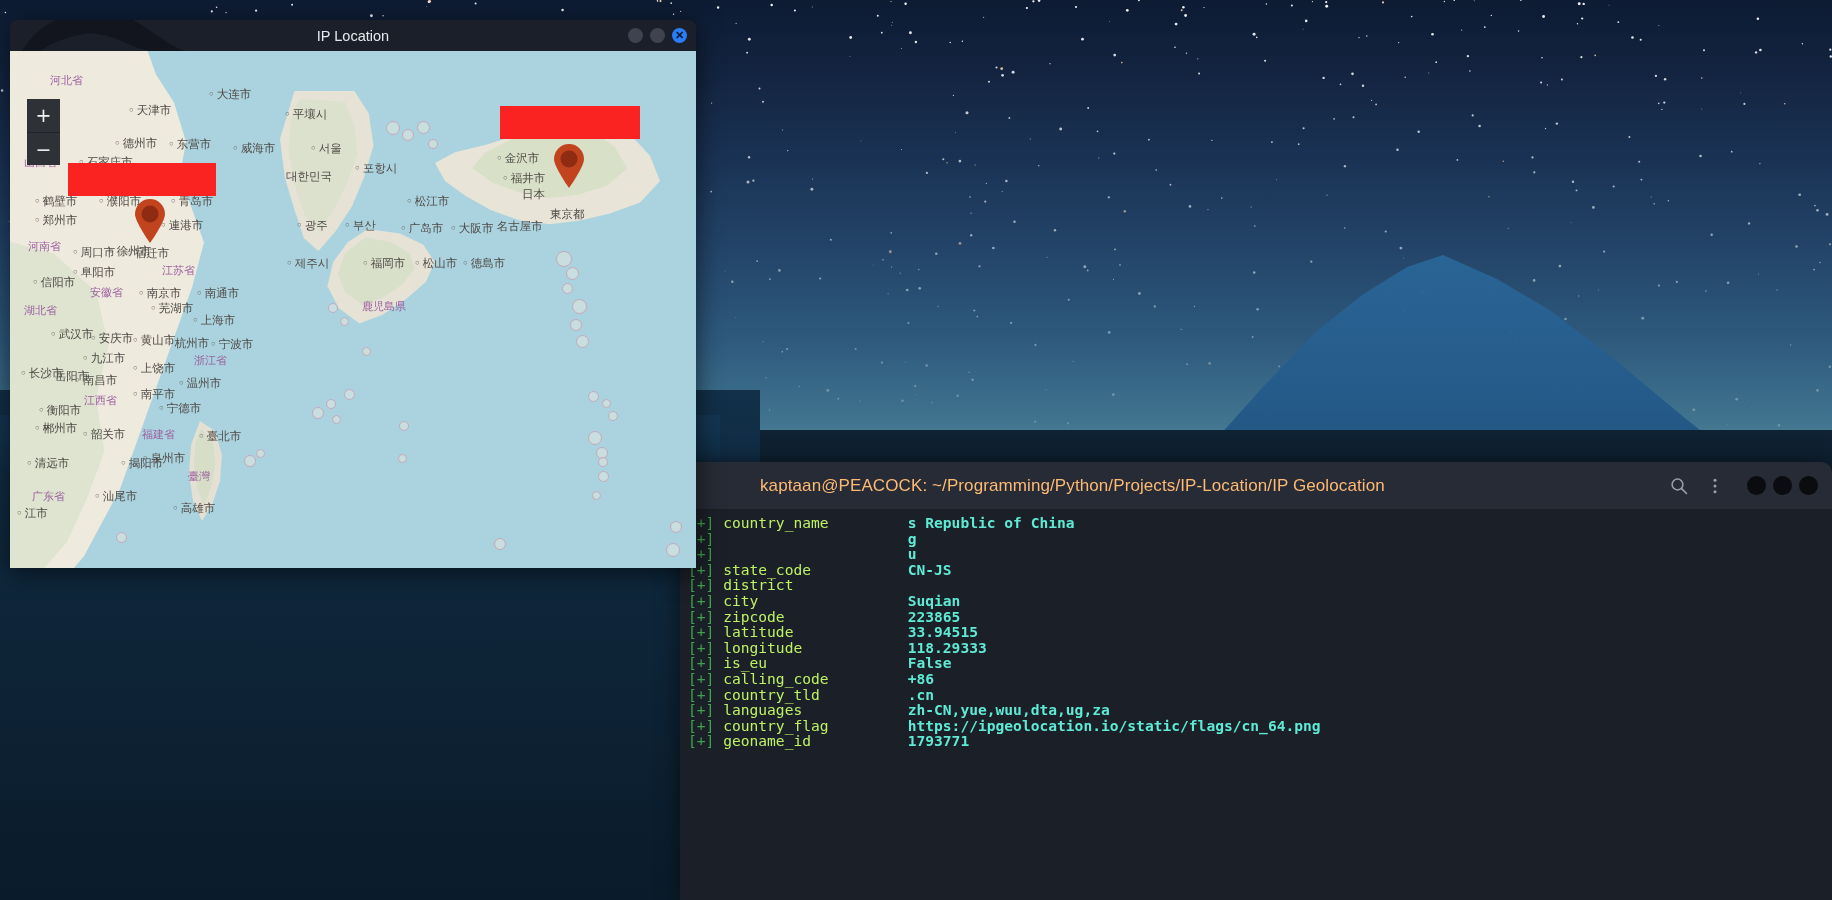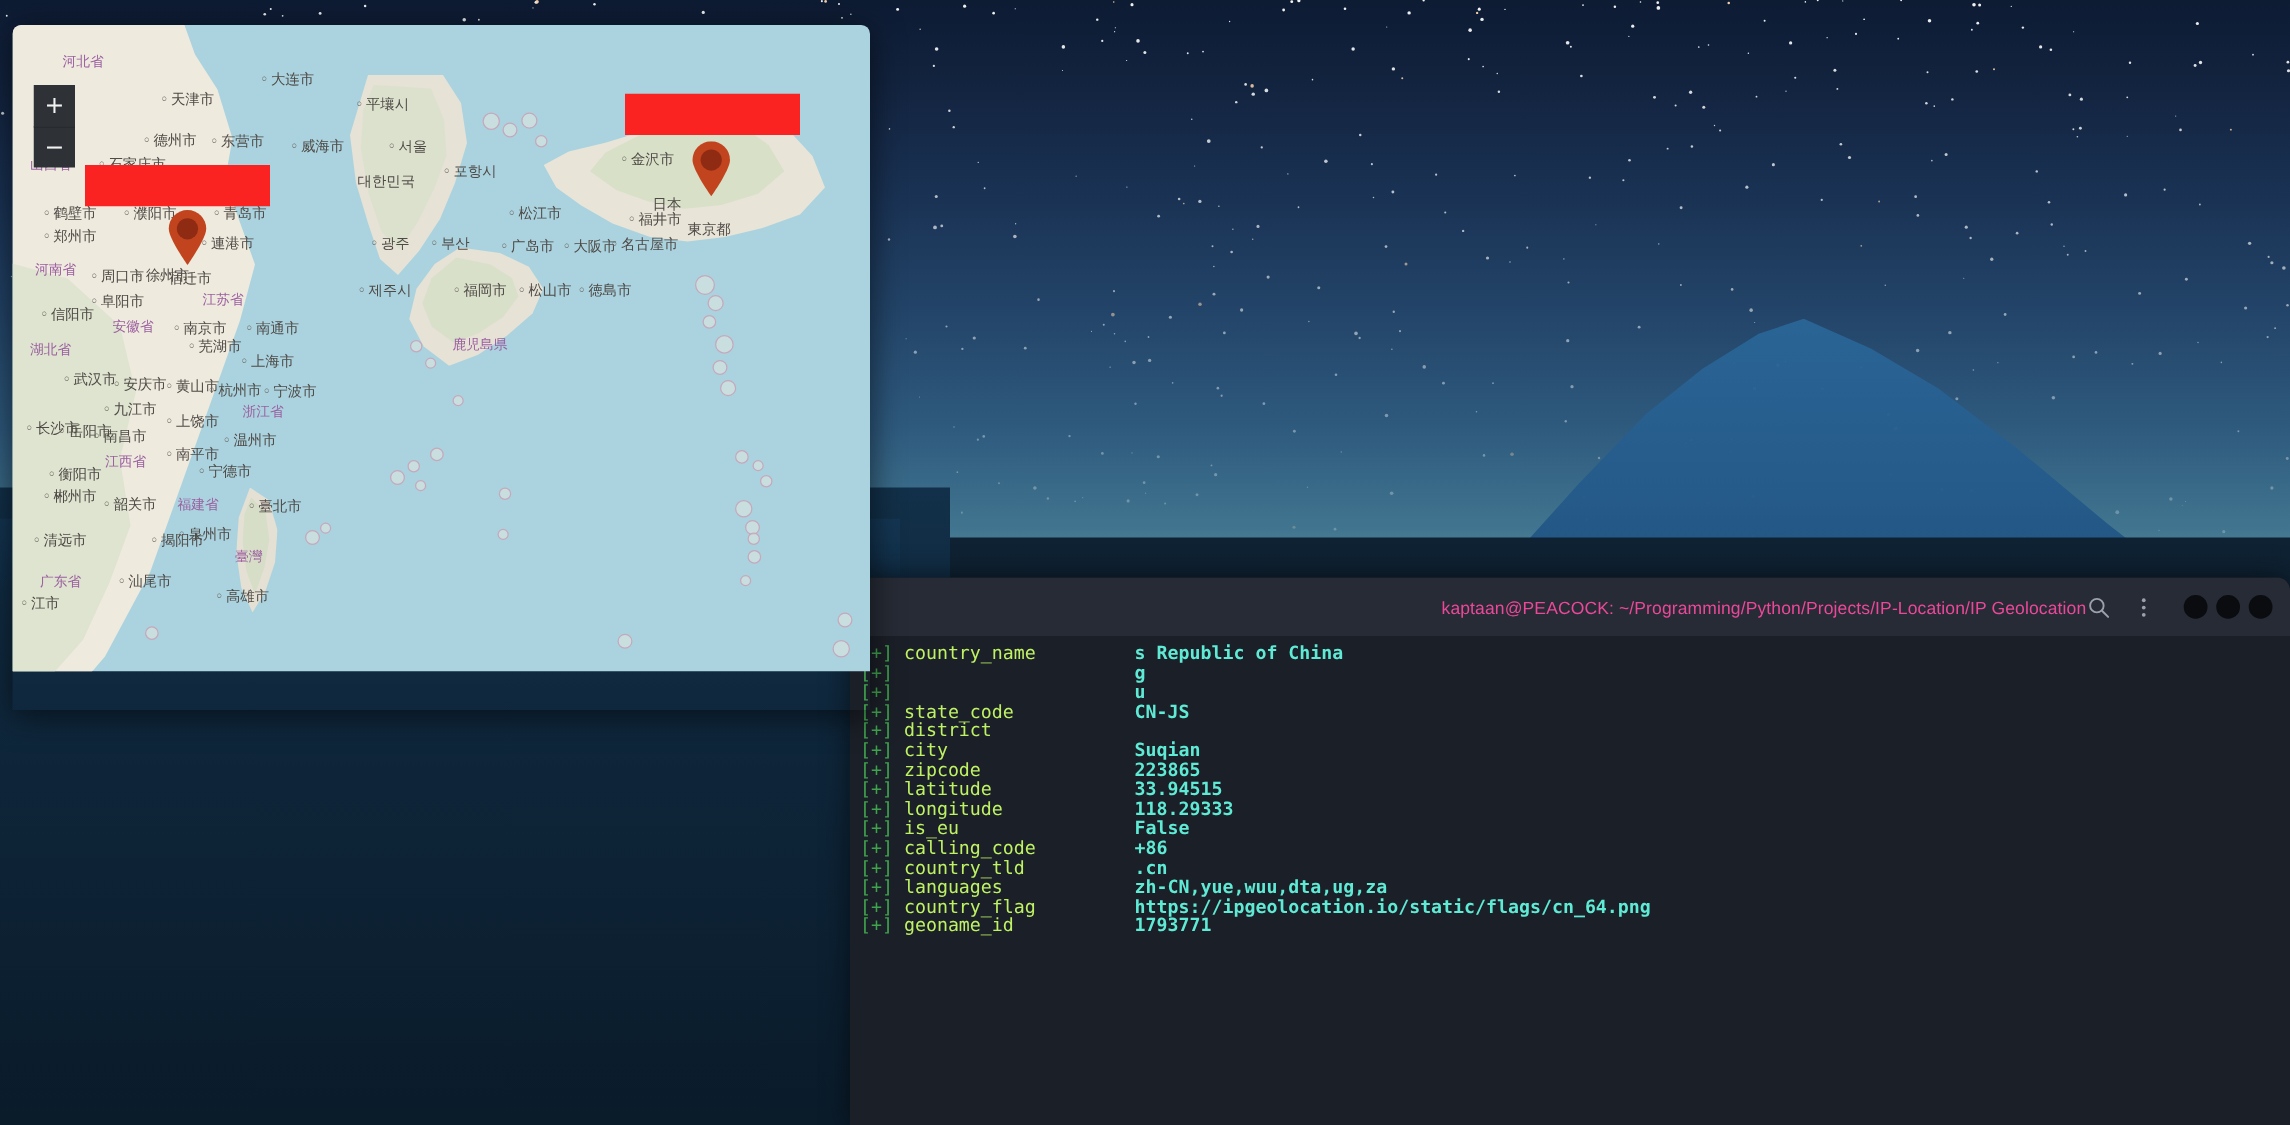--- a/index.html
+++ b/index.html
@@ -97,23 +97,23 @@
   #term-titlebar {
     position: relative;
     height: 47px;
     background: #262b35;
     display: flex;
     align-items: center;
     border-radius: 10px 10px 0 0;
   }
   #term-title {
     flex: 1;
-    text-align: right;
-    color: #ec4899;
-    font-size: 14px;
+    text-align: left;
+    color: #fdba74;
+    font-size: 17px;
     letter-spacing: .1px;
     white-space: nowrap;
     padding-left: 80px;
   }
   #term-actions {
     display: flex;
     align-items: center;
     gap: 16px;
     padding-right: 14px;
   }
@@ -974,20 +974,35 @@
       <div class="trow"><span class="tplus">[+] </span><span class="tkey">calling_code         </span><span class="tval">+86</span></div>
       <div class="trow"><span class="tplus">[+] </span><span class="tkey">country_tld          </span><span class="tval">.cn</span></div>
       <div class="trow"><span class="tplus">[+] </span><span class="tkey">languages            </span><span class="tval">zh-CN,yue,wuu,dta,ug,za</span></div>
       <div class="trow"><span class="tplus">[+] </span><span class="tkey">country_flag         </span><span class="tval">https://ipgeolocation.io/static/flags/cn_64.png</span></div>
       <div class="trow"><span class="tplus">[+] </span><span class="tkey">geoname_id           </span><span class="tval">1793771</span></div>
     </div>
 </div>
 
 <div id="iploc">
 
+  <div id="iploc-titlebar">
+    <svg id="dragon-mark" viewBox="0 0 250 60">
+      <path d="M2 48 C20 16, 52 2, 88 6 C110 8, 126 20, 140 30 C150 37, 160 44, 172 46
+               C150 50, 128 46, 110 38 C96 32, 82 26, 66 28 C46 31, 26 40, 14 52 Z" fill="#0a0d14"></path>
+      <path d="M60 20 C74 10, 92 10, 104 18" fill="none" stroke="#0a0d14" stroke-width="5"></path>
+    </svg>
+
+    <div id="iploc-title">IP Location</div>
+
+    <div id="iploc-btns">
+      <span class="wbtn"></span>
+      <span class="wbtn"></span>
+      <span class="wbtn close">✕</span>
+    </div>
+  </div>
 
   <div id="map">
 
     <div class="landmass" id="land-china"></div>
     <div class="landmass" id="land-china-green"></div>
     <div class="landmass" id="land-korea"></div>
     <div class="landmass" id="land-korea-g"></div>
     <div class="landmass" id="land-japan-main"></div>
     <div class="landmass" id="land-japan-green"></div>
     <div class="landmass" id="land-kyushu"></div>
@@ -1037,21 +1052,21 @@
         <div class="maplabel dot" style="left:198px; top:36px;">大连市</div>
         <div class="maplabel dot" style="left:274px; top:56px;">平壤시</div>
         <div class="maplabel dot" style="left:104px; top:85px;">德州市</div>
         <div class="maplabel dot" style="left:158px; top:86px;">东营市</div>
         <div class="maplabel dot" style="left:222px; top:90px;">威海市</div>
         <div class="maplabel dot" style="left:300px; top:90px;">서울</div>
         <div class="maplabel dot" style="left:486px; top:100px;">金沢市</div>
         <div class="maplabel prov" style="left:14px; top:104px;">山西省</div>
         <div class="maplabel dot" style="left:68px; top:104px;">石家庄市</div>
         <div class="maplabel" style="left:276px; top:118px;">대한민국</div>
-        <div class="maplabel dot" style="left:492px; top:120px;margin-top:28px;">福井市</div>
+        <div class="maplabel dot" style="left:492px; top:120px;">福井市</div>
         <div class="maplabel dot" style="left:24px; top:143px;">鹤壁市</div>
         <div class="maplabel dot" style="left:88px; top:143px;">濮阳市</div>
         <div class="maplabel dot" style="left:160px; top:143px;">青岛市</div>
         <div class="maplabel dot" style="left:344px; top:110px;">포항시</div>
         <div class="maplabel" style="left:512px; top:136px;">日本</div>
         <div class="maplabel dot" style="left:396px; top:143px;">松江市</div>
         <div class="maplabel" style="left:540px; top:156px;">東京都</div>
         <div class="maplabel dot" style="left:24px; top:162px;">郑州市</div>
         <div class="maplabel dot" style="left:286px; top:167px;">광주</div>
         <div class="maplabel dot" style="left:334px; top:167px;">부산</div>

